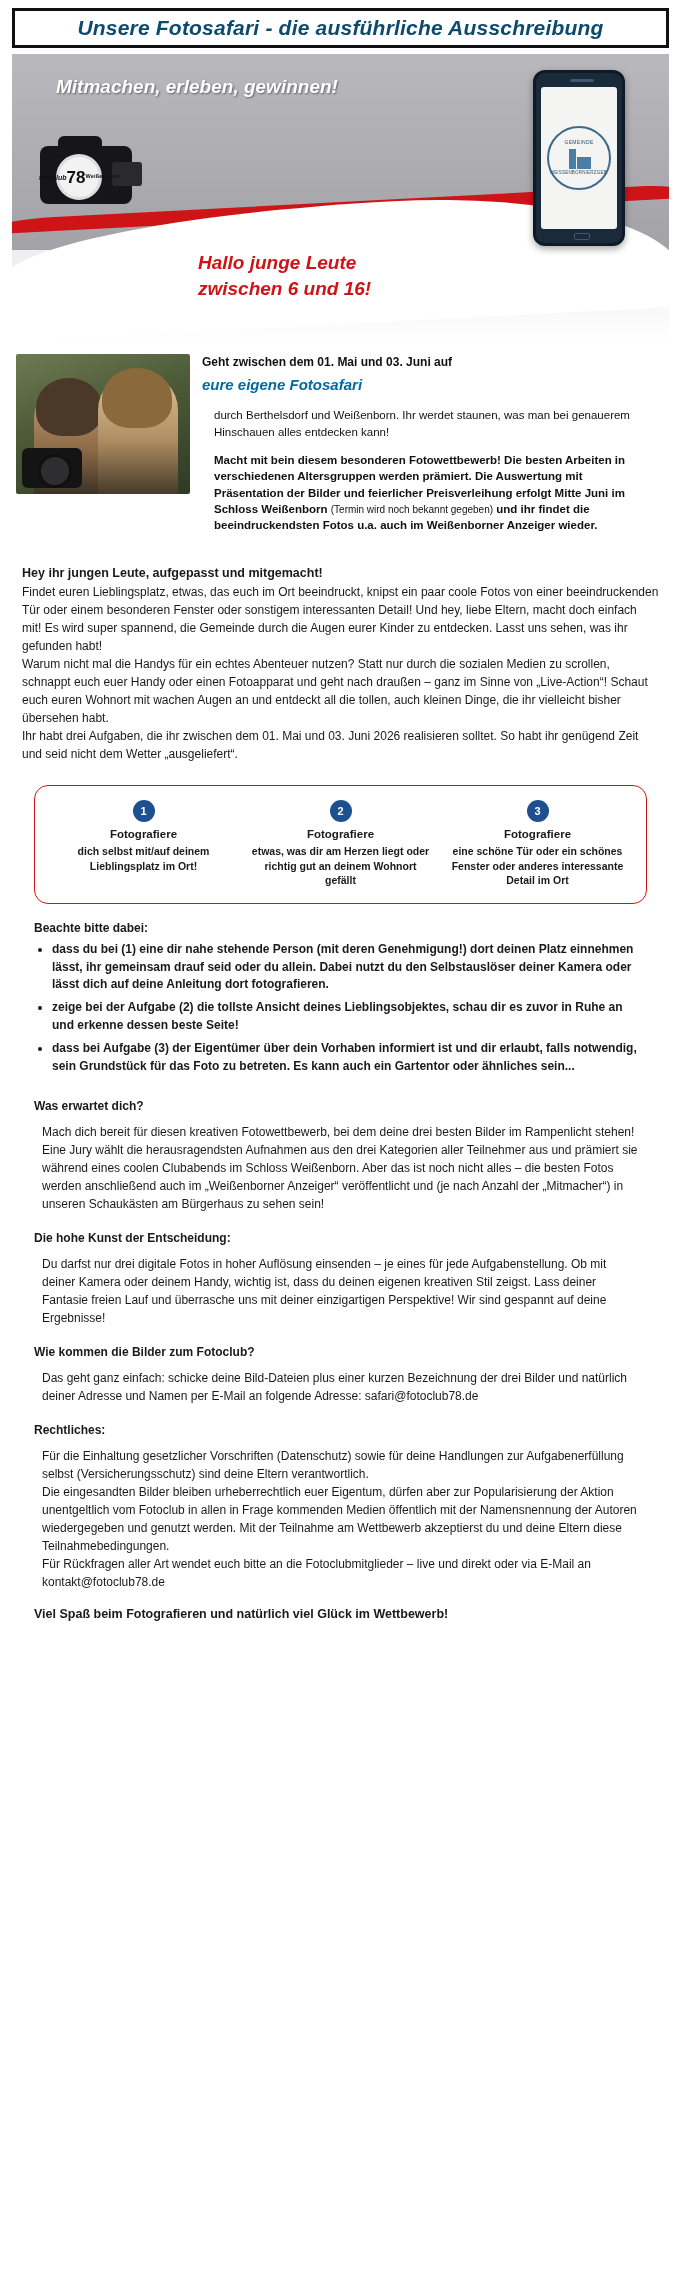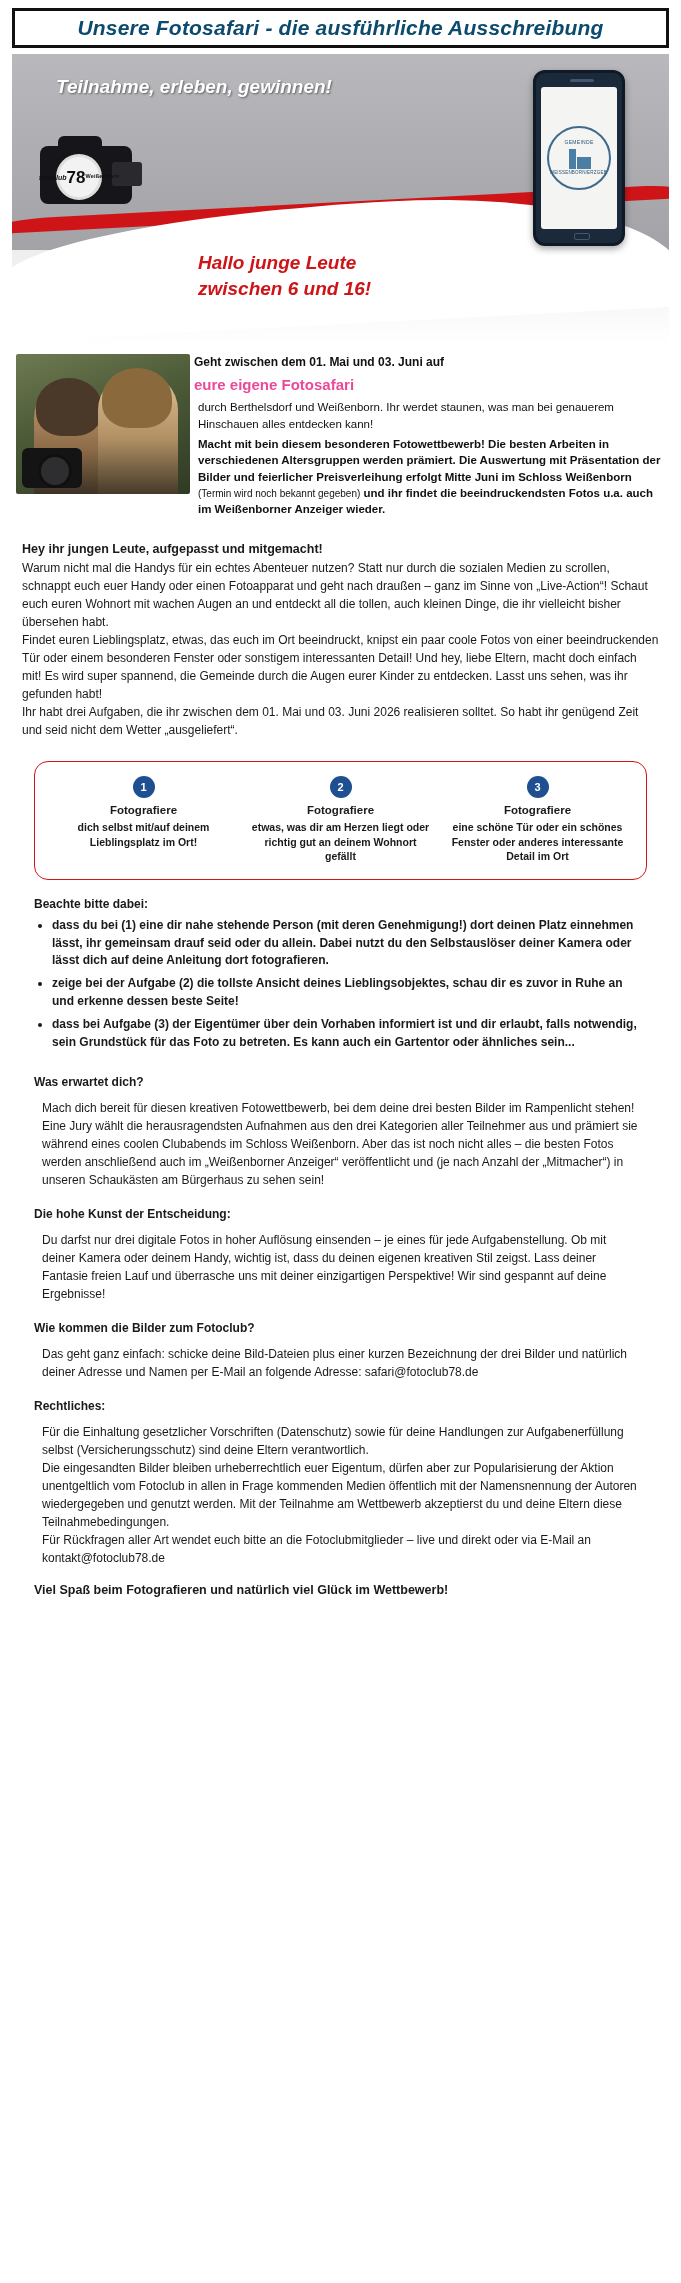--- a/index.html
+++ b/index.html
@@ -206,21 +206,21 @@
     font-weight: bold;
     font-style: italic;
     color: #cf1417;
     line-height: 1.35;
   }
 
   
   .intro {
     margin: 10px 16px 0 16px;
     display: flex;
-    gap: 4px;
+    gap: 12px;
   }
   .photo {
     width: 174px;
     height: 140px;
     flex: 0 0 174px;
     border-radius: 2px;
     position: relative;
     overflow: hidden;
     background: linear-gradient(160deg, #6e7a52 0%, #4e5c39 40%, #2f3a24 100%);
   }
@@ -263,26 +263,27 @@
     border: 3px solid #101010;
   }
   .intro-text {
     flex: 1 1 auto;
     font-size: 11.5px;
     line-height: 1.42;
     color: #111;
   }
   .intro-text .line-a { font-weight: bold; font-size: 12px; }
   .intro-text .line-b {
-    color: #ec4899;
-    font-weight: bold;
+    color: #0369a1;
+    font-weight: bold;
+    font-style: italic;
     font-size: 15px;
     margin: 3px 0 4px 0;
   }
-  .intro-text p { margin: 4px; }
+  .intro-text p { margin: 12px; }
   .b { font-weight: bold; }
   .sm { font-size: 10px; font-weight: normal; }
 
   
   .body-copy {
     margin: 18px 22px 0 22px;
     font-size: 12px;
     line-height: 1.5;
   }
   .body-copy .lead {
@@ -359,21 +360,21 @@
 
   <div class="titlebar">
     <h1>Unsere Fotosafari - die ausführliche Ausschreibung</h1>
   </div>
 
   <div class="hero">
     <div class="hero-grey"></div>
     <div class="hero-wave2"></div>
     <div class="hero-wave"></div>
 
-    <div class="hero-title">Teilnahme, erleben, gewinnen!</div>
+    <div class="hero-title">Mitmachen, erleben, gewinnen!</div>
 
     <div class="badge">
       <div class="hump"></div>
       <div class="body"></div>
       <div class="grip"></div>
       <div class="lens">
         <span class="l1">fotoclub</span>
         <span class="l2">78</span>
         <span class="l3">Weißenborn</span>
       </div>
@@ -411,22 +412,22 @@
     <div class="intro-text">
       <div class="line-a">Geht zwischen dem 01. Mai und 03. Juni auf</div>
       <div class="line-b">eure eigene Fotosafari</div>
       <p>durch Berthelsdorf und Weißenborn. Ihr werdet staunen, was man bei genauerem Hinschauen alles entdecken kann!</p>
       <p><span class="b">Macht mit bein diesem besonderen Fotowettbewerb! Die besten Arbeiten in verschiedenen Altersgruppen werden prämiert. Die Auswertung mit Präsentation der Bilder und feierlicher Preisverleihung erfolgt Mitte Juni im Schloss Weißenborn</span> <span class="sm">(Termin wird noch bekannt gegeben)</span> <span class="b">und ihr findet die beeindruckendsten Fotos u.a. auch im Weißenborner Anzeiger wieder.</span></p>
     </div>
   </div>
 
   <div class="body-copy">
     <div class="lead">Hey ihr jungen Leute, aufgepasst und mitgemacht!</div>
+    <p>Findet euren Lieblingsplatz, etwas, das euch im Ort beeindruckt, knipst ein paar coole Fotos von einer beeindruckenden Tür oder einem besonderen Fenster oder sonstigem interessanten Detail! Und hey, liebe Eltern, macht doch einfach mit! Es wird super spannend, die Gemeinde durch die Augen eurer Kinder zu entdecken. Lasst uns sehen, was ihr gefunden habt!</p>
     <p>Warum nicht mal die Handys für ein echtes Abenteuer nutzen? Statt nur durch die sozialen Medien zu scrollen, schnappt euch euer Handy oder einen Fotoapparat und geht nach draußen – ganz im Sinne von „Live-Action“! Schaut euch euren Wohnort mit wachen Augen an und entdeckt all die tollen, auch kleinen Dinge, die ihr vielleicht bisher übersehen habt.</p>
-    <p>Findet euren Lieblingsplatz, etwas, das euch im Ort beeindruckt, knipst ein paar coole Fotos von einer beeindruckenden Tür oder einem besonderen Fenster oder sonstigem interessanten Detail! Und hey, liebe Eltern, macht doch einfach mit! Es wird super spannend, die Gemeinde durch die Augen eurer Kinder zu entdecken. Lasst uns sehen, was ihr gefunden habt!</p>
     <p>Ihr habt drei Aufgaben, die ihr zwischen dem 01. Mai und 03. Juni 2026 realisieren solltet. So habt ihr genügend Zeit und seid nicht dem Wetter „ausgeliefert“.</p>
   </div>
 
   <div class="tasks">
     <div class="task">
       <div class="num">1</div>
       <div class="th">Fotografiere</div>
       <div class="td">dich selbst mit/auf deinem Lieblingsplatz im Ort!</div>
     </div>
     <div class="task">

